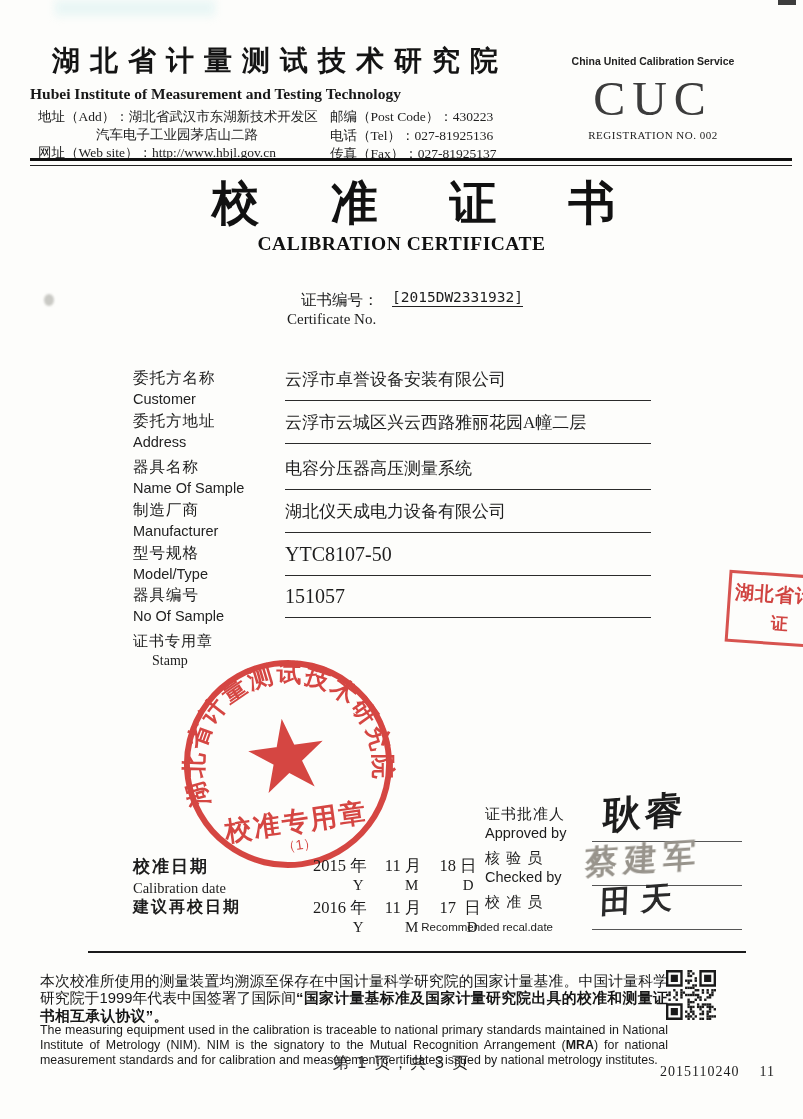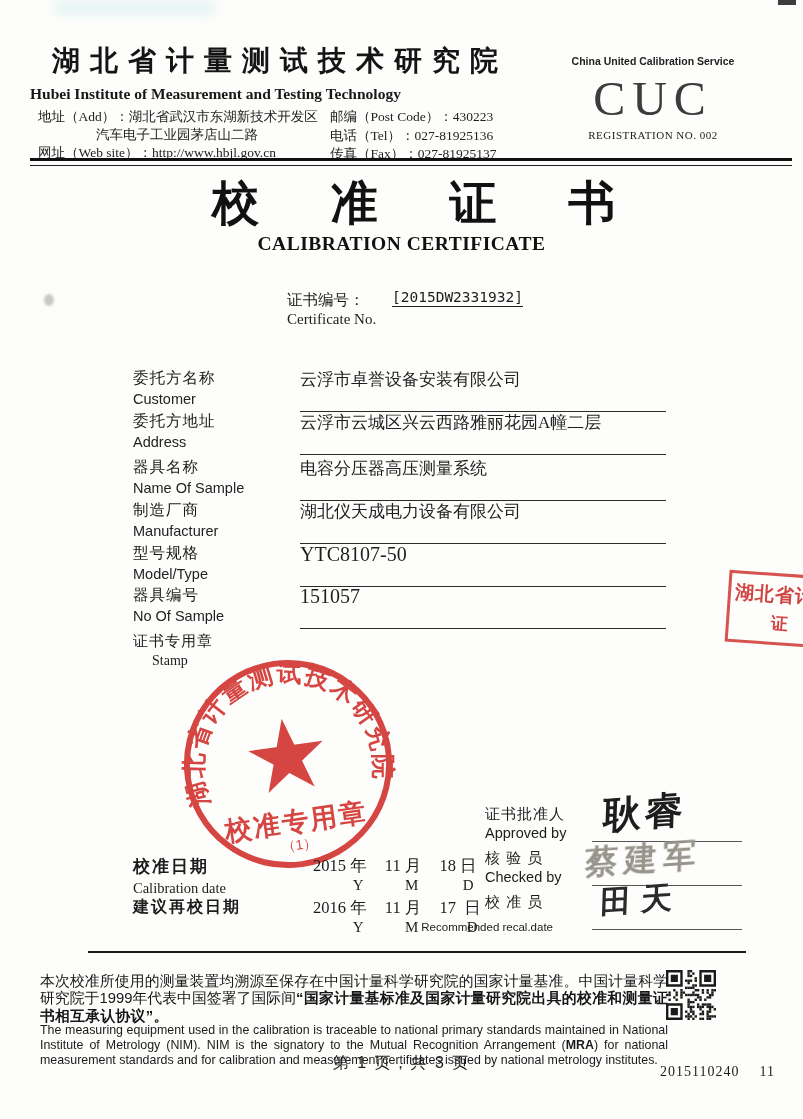--- a/index.html
+++ b/index.html
@@ -19,31 +19,31 @@
   .cuc-en{font-family:"Liberation Sans",sans-serif;font-weight:700;font-size:10.5px;margin-top:3px;color:#222;}
   .cuc-abbr{font-family:"Liberation Serif",serif;font-size:48px;letter-spacing:7px;color:#3c3c3c;margin-top:4px;}
   .cuc-reg{font-size:11px;letter-spacing:.5px;color:#222;margin-top:3px;}
   .dbl-rule{left:30px;top:158px;width:762px;height:4px;border-top:3px solid #101010;border-bottom:1.5px solid #222;}
   
   .title-cn{left:12px;top:172px;width:803px;text-align:center;font-weight:700;font-size:47px;
             letter-spacing:30px;text-indent:30px;color:#111;}
   .title-en{left:0;top:233px;width:803px;text-align:center;font-weight:700;font-size:19.5px;
             letter-spacing:.5px;color:#111;}
   
-  .cert-label{left:287px;top:290px;font-size:15.5px;}
+  .cert-label{left:301px;top:290px;font-size:15.5px;}
   .cert-no{left:392px;top:289px;font-family:"DejaVu Sans Mono",monospace;font-size:14.5px;
            border-bottom:1.5px solid #222;padding-bottom:1px;}
   .cert-en{left:287px;top:311px;font-size:15px;}
   
   .frow{left:0;top:0;width:803px;}
   .flabel{position:absolute;left:133px;width:152px;font-family:"Liberation Sans",sans-serif;}
   .flabel .cn{font-size:15.5px;letter-spacing:1px;color:#1a1a1a;}
   .flabel .en{font-size:14.5px;margin-top:2px;color:#222;}
-  .fvalue{position:absolute;left:300px;width:366px;font-size:17px;color:#1e1e1e;
-          border-bottom:1.5px solid #2b2b2b;padding-bottom:20px;min-height:21px;}
+  .fvalue{position:absolute;left:285px;width:366px;font-size:17px;color:#1e1e1e;
+          border-bottom:1.5px solid #2b2b2b;padding-bottom:9px;min-height:21px;}
   .mono{font-family:Liberation Serif, serif;font-size:20px;}
   
   .stamp-cn{left:133px;top:632px;font-size:15px;letter-spacing:1px;}
   .stamp-en{left:152px;top:653px;font-size:14px;}
   .round-stamp{left:177px;top:655px;width:222px;height:218px;opacity:.92;}
   .side-stamp{left:727px;top:573px;width:90px;height:66px;border:3px solid rgba(205,40,36,.8);
               transform:rotate(4deg);color:rgba(200,35,32,.85);
               font-family:"Liberation Sans",sans-serif;font-weight:700;}
   .side-stamp .l1{font-size:19px;letter-spacing:1px;padding:6px 0 0 4px;}
   .side-stamp .l2{font-size:17px;text-align:left;padding:4px 0 0 42px;}

